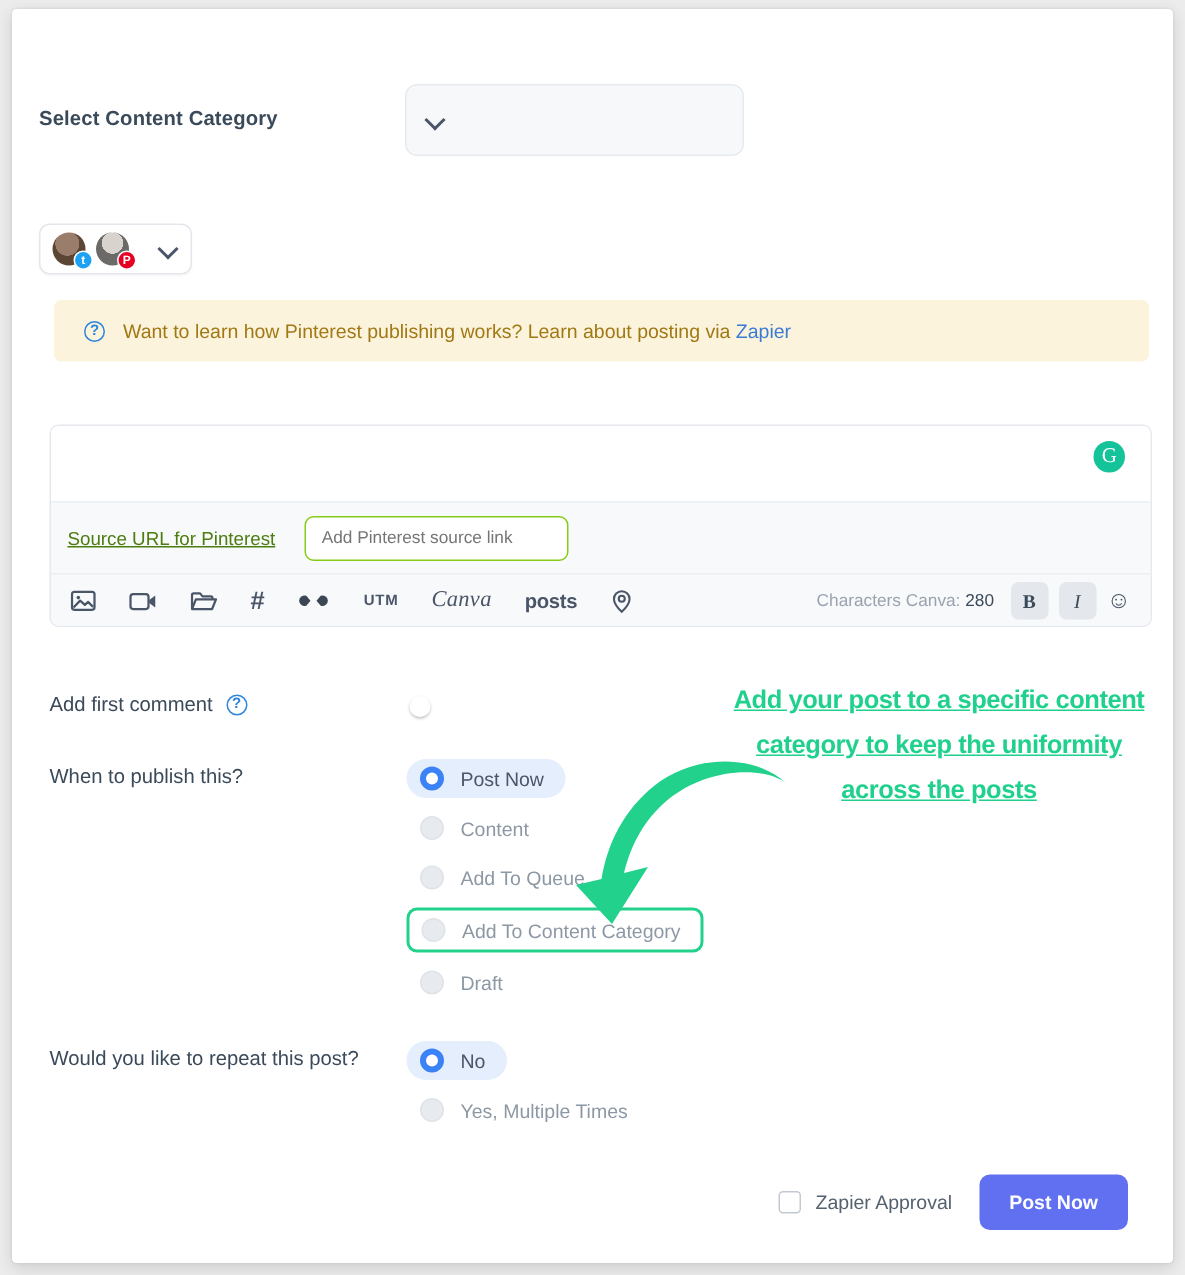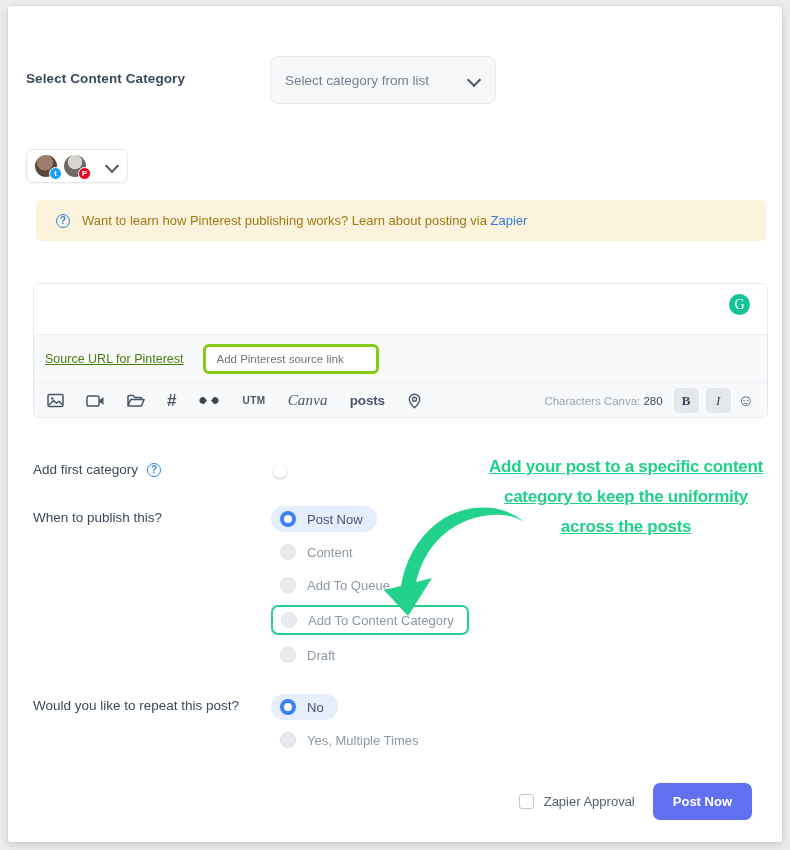--- a/index.html
+++ b/index.html
@@ -109,21 +109,21 @@
     font-size: 14px; line-height: 21px; text-align: center;
     font-family: "Liberation Serif", serif;
   }
   .src-row {
     height: 48px; background: #f7f9fb; border-top: 1px solid #eceff3;
     display: flex; align-items: center; padding: 0 0 0 11px;
   }
   .src-label { font-size: 12.5px; color: #4d7c0f; text-decoration: underline; }
   .src-input {
     margin-left: 20px; width: 176px; height: 30px;
-    border: 3px solid #84cc16; border-radius: 6px; background: #fff;
+    border: 1px solid #84cc16; border-radius: 6px; background: #fff;
     font-size: 11.5px; color: #b9c0c9; padding: 0 10px; outline: none;
     font-family: "Liberation Sans", sans-serif;
   }
   .toolbar {
     height: 36px; background: #f7f9fb; border-top: 1px solid #eceff3;
     display: flex; align-items: center; padding: 0 13px;
   }
   .tool { color: #4a5568; margin-right: 22px; display: flex; align-items: center; }
   .tool svg { display: block; }
   .tool.txt { font-size: 10px; font-weight: bold; letter-spacing: .5px; }
@@ -197,21 +197,20 @@
 </style>
 </head>
 <body>
 
 <div class="card">
 <div class="inner">
 
   <div class="row-category">
     <div class="lbl-strong">Select Content Category</div>
     <div class="select-box">
-      <span class="ph">Select category from list</span>
       <span class="chev"></span>
     </div>
   </div>
 
   <div class="avatar-chip">
     <span class="av a1">
       <span class="badge tw">t</span>
     </span>
     <span class="av a2">
       <span class="badge pin">P</span>
@@ -271,21 +270,21 @@
       <span class="toolbar-right">
         <span class="chars"><span>Characters Canva:</span> <b>280</b></span>
         <span class="fmt-btn b">B</span>
         <span class="fmt-btn i">I</span>
         <span class="emoji">☺</span>
       </span>
     </div>
   </div>
 
   <div class="row-comment">
-    <span class="lbl-normal">Add first category</span>
+    <span class="lbl-normal">Add first comment</span>
     <span class="help-q">?</span>
     <span class="sw-wrap">
       <span class="switch"><span class="knob"></span></span>
     </span>
   </div>
 
   <div class="row-when lbl-normal">When to publish this?</div>
   <div class="radio-group">
     <div class="radio-item sel">
       <span class="rd on"></span>

